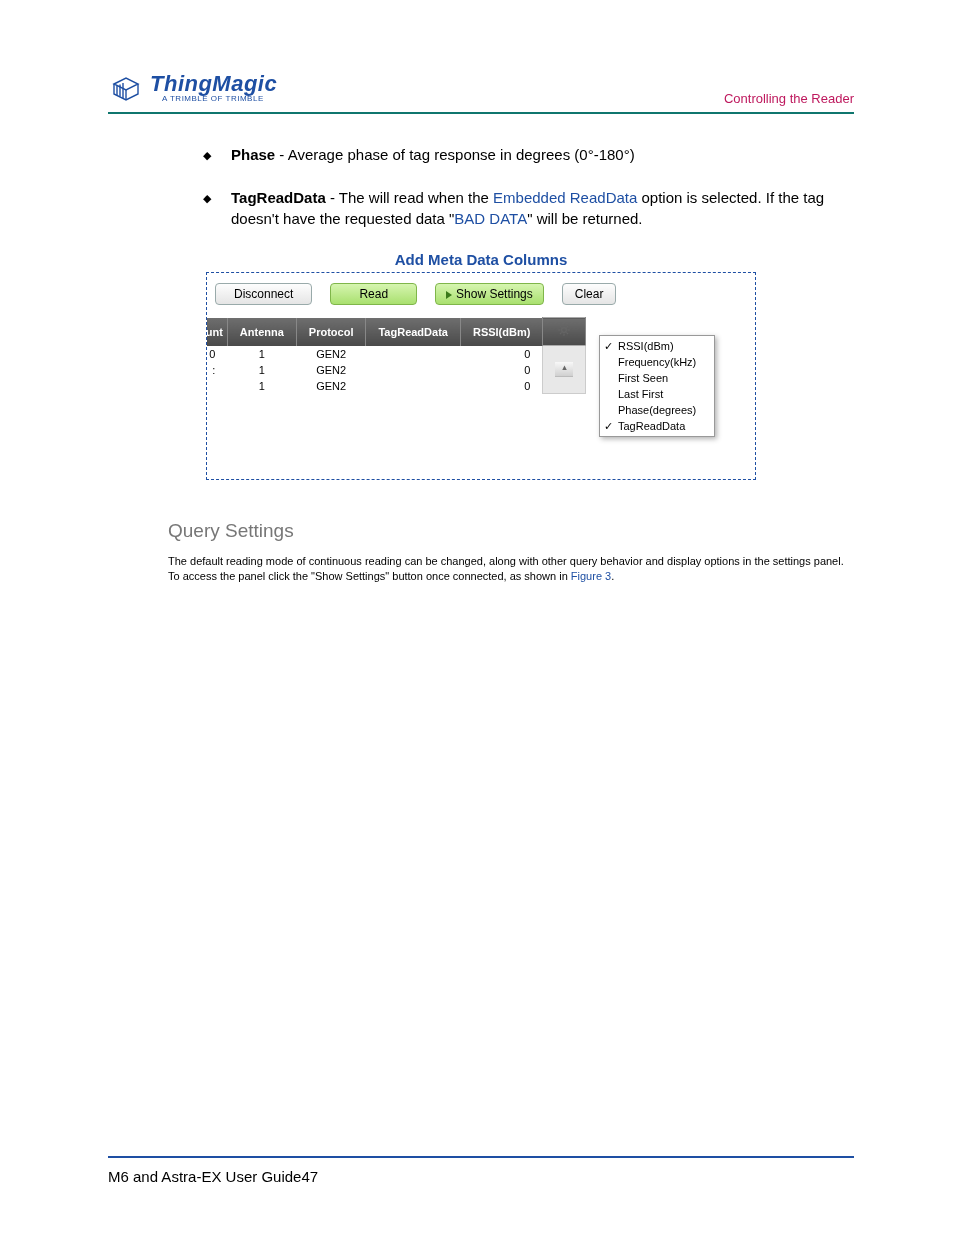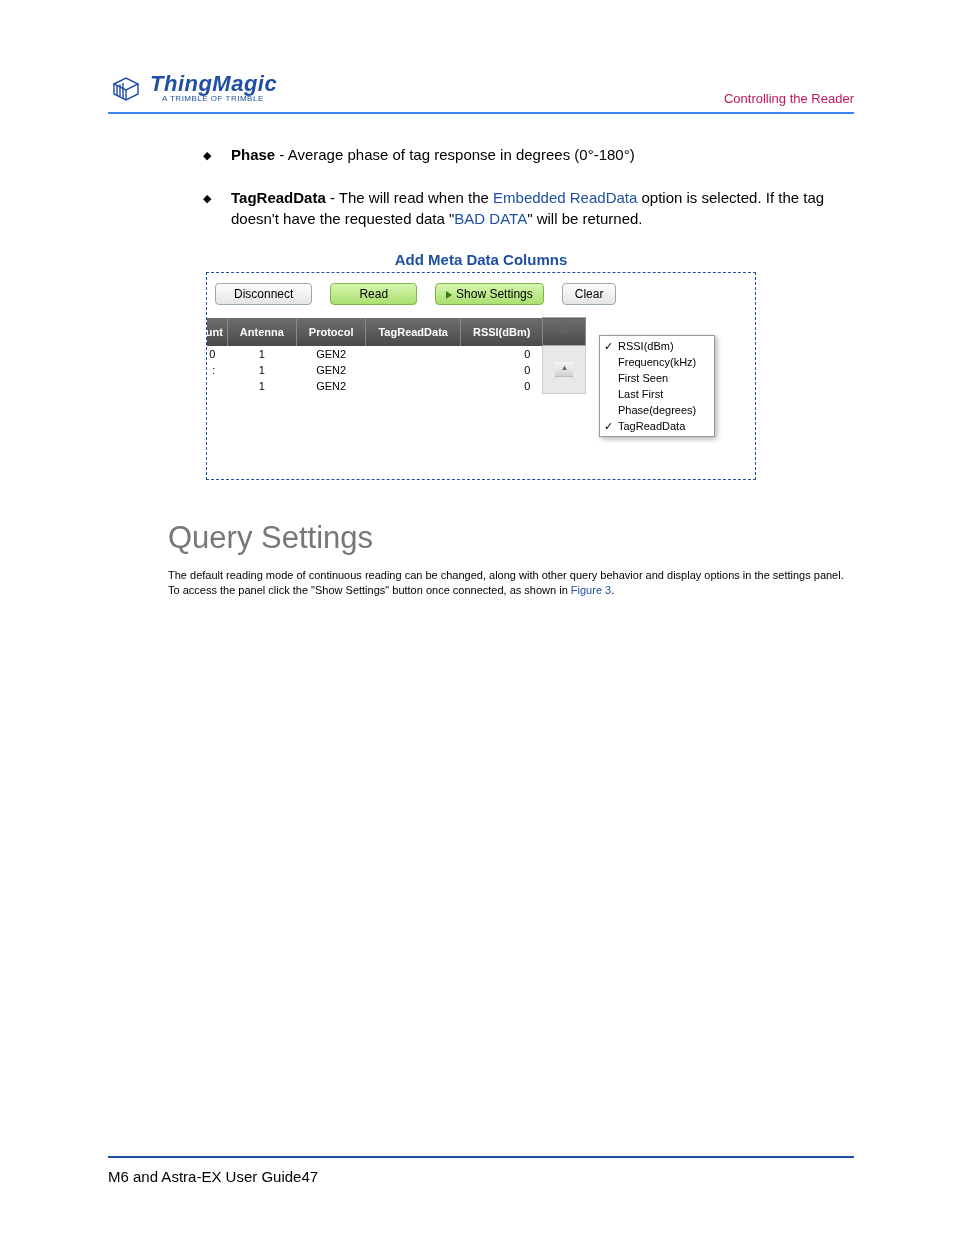--- a/index.html
+++ b/index.html
@@ -13,21 +13,21 @@
   .page {
     box-sizing: border-box;
     padding: 70px 100px 50px 108px;
     min-height: 1235px;
     position: relative;
   }
   .header-row {
     display: flex;
     justify-content: space-between;
     align-items: flex-end;
-    border-bottom: 2px solid #3b82f6;
+    border-bottom: 2px solid #0f766e;
     padding-bottom: 6px;
     margin-bottom: 30px;
   }
   .logo {
     display: flex;
     align-items: center;
     gap: 6px;
   }
   .logo-text-block { line-height: 1; }
   .logo-title {
@@ -181,21 +181,21 @@
     position: relative;
     white-space: nowrap;
   }
   .dropdown-menu .mi .chk {
     position: absolute;
     left: 4px;
     top: 2px;
     font-size: 11px;
   }
   .section-h2 {
-    font-size: 31px;
+    font-size: 19px;
     color: #777;
     font-weight: normal;
     margin: 40px 0 12px 60px;
   }
   .para {
     margin: 0 10px 0 60px;
     font-size: 11px;
     line-height: 1.4;
   }
   .link { color: #1e4fa3; }

